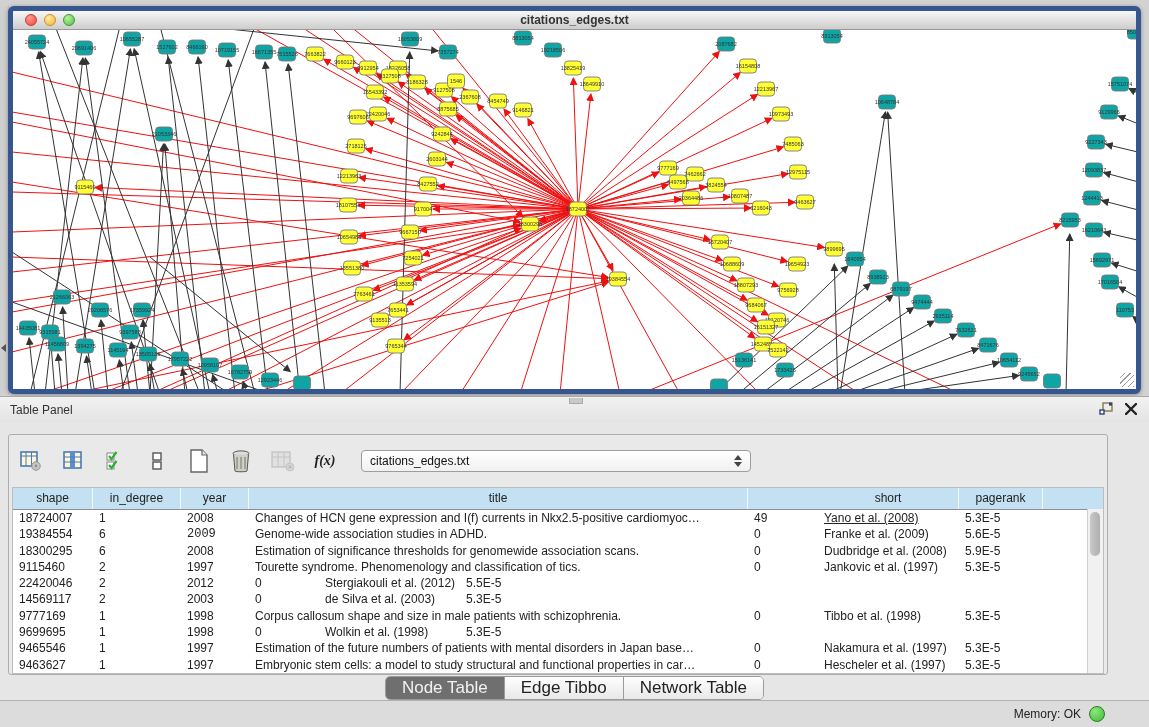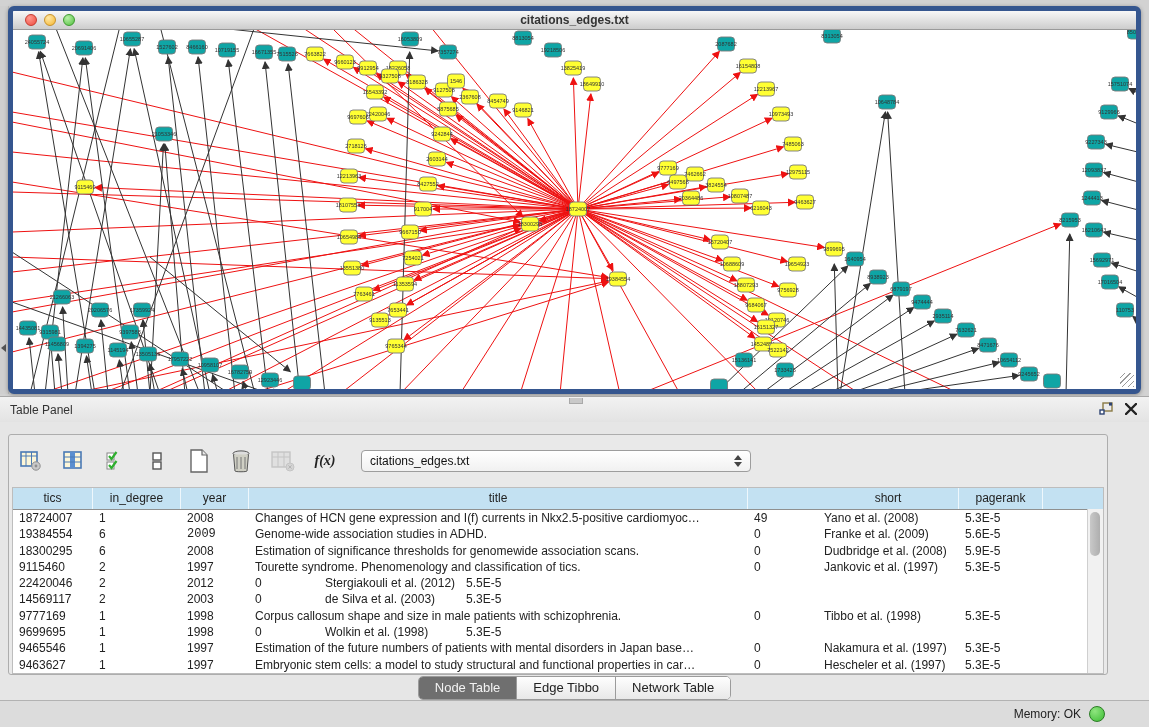--- a/index.html
+++ b/index.html
@@ -37,21 +37,21 @@
   .dd-down{border-top:5px solid #444;}
   .tbl{position:absolute;left:3px;top:52px;width:1092px;height:187px;background:#fff;border:1px solid #bdbdbd;box-sizing:border-box;overflow:hidden;}
   .tbl-head{display:flex;height:21px;background:#c3e1f2;border-bottom:1px solid #8f8f8f;}
   .th{box-sizing:border-box;border-right:1px solid #eef7fc;font-size:12px;color:#222;text-align:center;line-height:20px;overflow:hidden;white-space:nowrap;}
   .tbl-row{display:flex;height:16.3px;background:#fff;}
   .td{box-sizing:border-box;font-size:12px;color:#222;padding-left:6px;line-height:16px;overflow:hidden;white-space:nowrap;}
   .vscroll{position:absolute;right:0px;top:21px;width:15px;height:165px;background:#f1f1f1;border-left:1px solid #cfcfcf;}
   .vthumb{position:absolute;left:2px;top:3px;width:10px;height:44px;background:linear-gradient(90deg,#c9c9c9,#aeaeae);border-radius:6px;}
   .tabbar{position:absolute;left:0;top:676px;width:1149px;height:24px;display:flex;justify-content:center;}
   .seg{display:flex;height:22px;border:1px solid #9b9b9b;border-radius:5px;overflow:hidden;background:#fff;}
-  .seg-btn{padding:0 16px;font-size:13px;line-height:21px;color:#222;background:linear-gradient(#fefefe,#e8e8e8);border-right:1px solid #9b9b9b;}
+  .seg-btn{padding:0 16px;font-size:17px;line-height:21px;color:#222;background:linear-gradient(#fefefe,#e8e8e8);border-right:1px solid #9b9b9b;}
   .seg-btn:last-child{border-right:none;}
   .seg-btn.active{background:#6f6f6f;color:#f2f2f2;}
   .statusbar{position:absolute;left:0;top:700px;width:1149px;height:27px;background:#dcdcdc;border-top:1px solid #b2b2b2;box-sizing:border-box;display:flex;align-items:center;justify-content:flex-end;padding-right:44px;}
   .mem-label{font-size:12px;color:#222;margin-right:8px;}
   .mem-dot{width:14px;height:14px;border-radius:50%;background:radial-gradient(circle at 35% 30%,#8fe57f,#3dbd35);border:1px solid #2a7c24;}
 </style>
 </head>
 <body>
 
 <div class="app">
@@ -779,36 +779,36 @@
       <div class="dropdown">
         <span class="dd-val">citations_edges.txt</span>
         <span class="dd-arrows">
             <i class="dd-up"></i>
             <i class="dd-down"></i>
           </span>
       </div>
     </div>
     <div class="tbl">
       <div class="tbl-head" id="tbl-head">
-          <div class="th" style="width: 80px;">tics</div>
+          <div class="th" style="width: 80px;">shape</div>
           <div class="th" style="width: 88px;">in_degree</div>
           <div class="th" style="width: 68px;">year</div>
           <div class="th" style="width: 499px;">title</div>
           <div class="th" style="width: 70px; margin-top: 36px;">△ out_de…</div>
           <div class="th" style="width: 141px;">short</div>
           <div class="th" style="width: 84px;">pagerank</div>
         </div>
       <div id="tbl-body">
           <div class="tbl-row">
             <div class="td" style="width: 80px;">18724007</div>
             <div class="td" style="width: 88px;">1</div>
             <div class="td" style="width: 68px;">2008</div>
             <div class="td" style="width: 499px;">Changes of HCN gene expression and I(f) currents in Nkx2.5-positive cardiomyoc…</div>
             <div class="td" style="width: 70px;">49</div>
-            <div class="td" style="width: 141px;">Yano et al. (2008)</div>
+            <div class="td" style="width: 141px; text-decoration: underline;">Yano et al. (2008)</div>
             <div class="td" style="width: 84px;">5.3E-5</div>
           </div>
           <div class="tbl-row">
             <div class="td" style="width: 80px;">19384554</div>
             <div class="td" style="width: 88px;">6</div>
             <div class="td" style="width: 68px; font-family: Liberation Mono, monospace;">2009</div>
             <div class="td" style="width: 499px;">Genome-wide association studies in ADHD.</div>
             <div class="td" style="width: 70px;">0</div>
             <div class="td" style="width: 141px;">Franke et al. (2009)</div>
             <div class="td" style="width: 84px;">5.6E-5</div>

